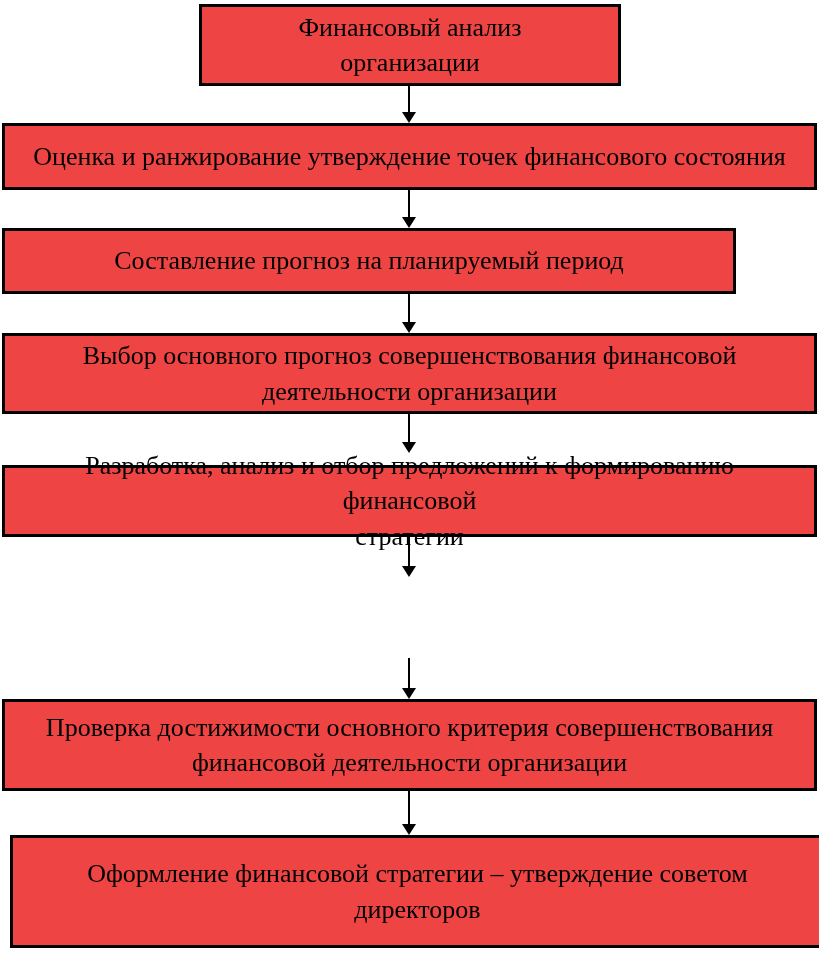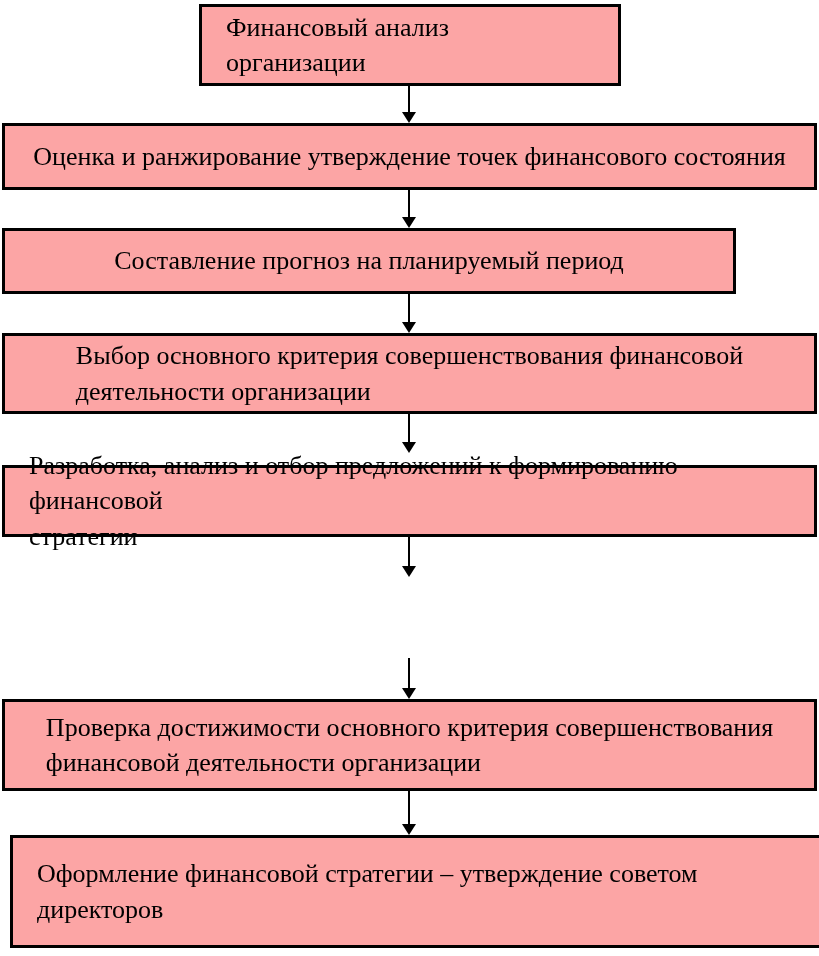--- a/index.html
+++ b/index.html
@@ -11,24 +11,25 @@
     position: relative;
     width: 819px;
     height: 956px;
     background: #ffffff;
     overflow: hidden;
   }
   .box {
     position: absolute;
     box-sizing: border-box;
     border: 3px solid #000000;
-    background: #fca5a5;
+    background: #ef4444;
     display: flex;
     align-items: center;
     justify-content: center;
+    text-align: center;
     font-family: "Liberation Serif", "DejaVu Serif", serif;
     font-size: 26px;
     line-height: 1.35;
     color: #000000;
     white-space: pre-line;
     padding: 2px 24px;
   }
   #box1 { left: 199px; top: 4px;   width: 422px; height: 82px; }
   #box2 { left: 2px;   top: 123px; width: 815px; height: 67px; }
   #box3 { left: 2px;   top: 228px; width: 734px; height: 66px; }
@@ -81,21 +82,21 @@
 
   <div id="arrow2" class="arrow"></div>
 
   <div id="box3" class="box">
     <span>Составление прогноз на планируемый период</span>
   </div>
 
   <div id="arrow3" class="arrow"></div>
 
   <div id="box4" class="box">
-    <span>Выбор основного критерия совершенствования финансовой
+    <span>Выбор основного прогноз совершенствования финансовой
 деятельности организации</span>
   </div>
 
   <div id="arrow4" class="arrow"></div>
 
   <div id="box5" class="box">
     <span>Разработка, анализ и отбор предложений к формированию финансовой
 стратегии</span>
   </div>
 

